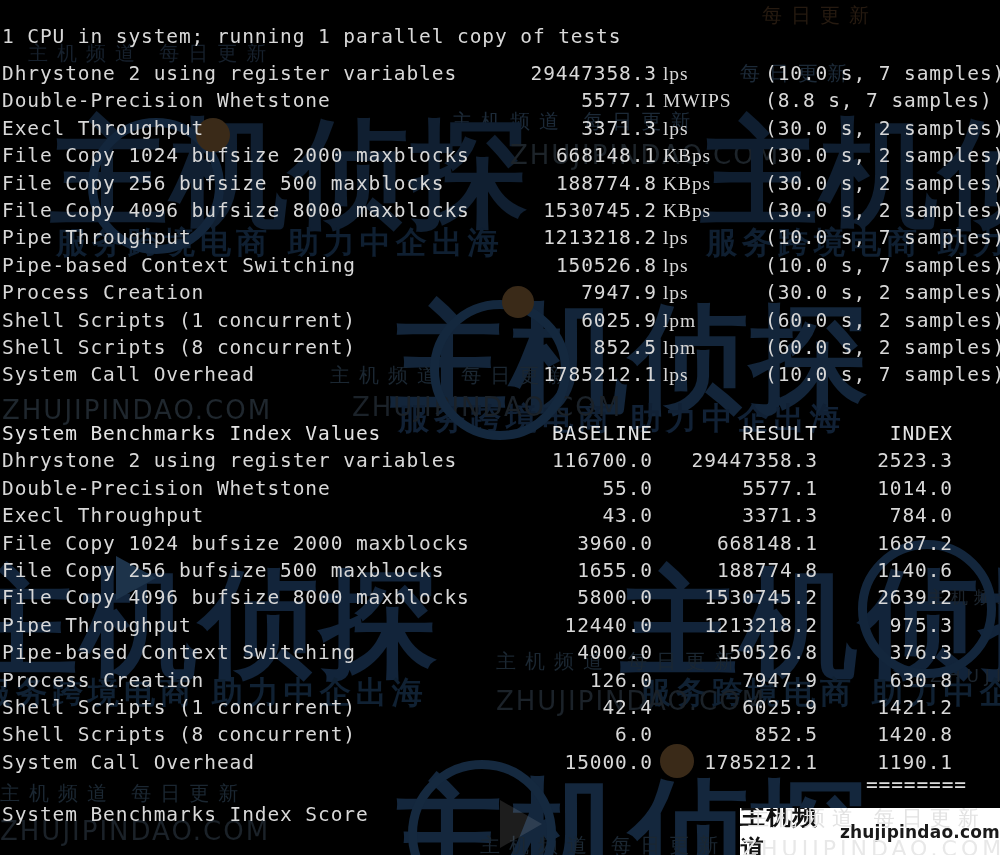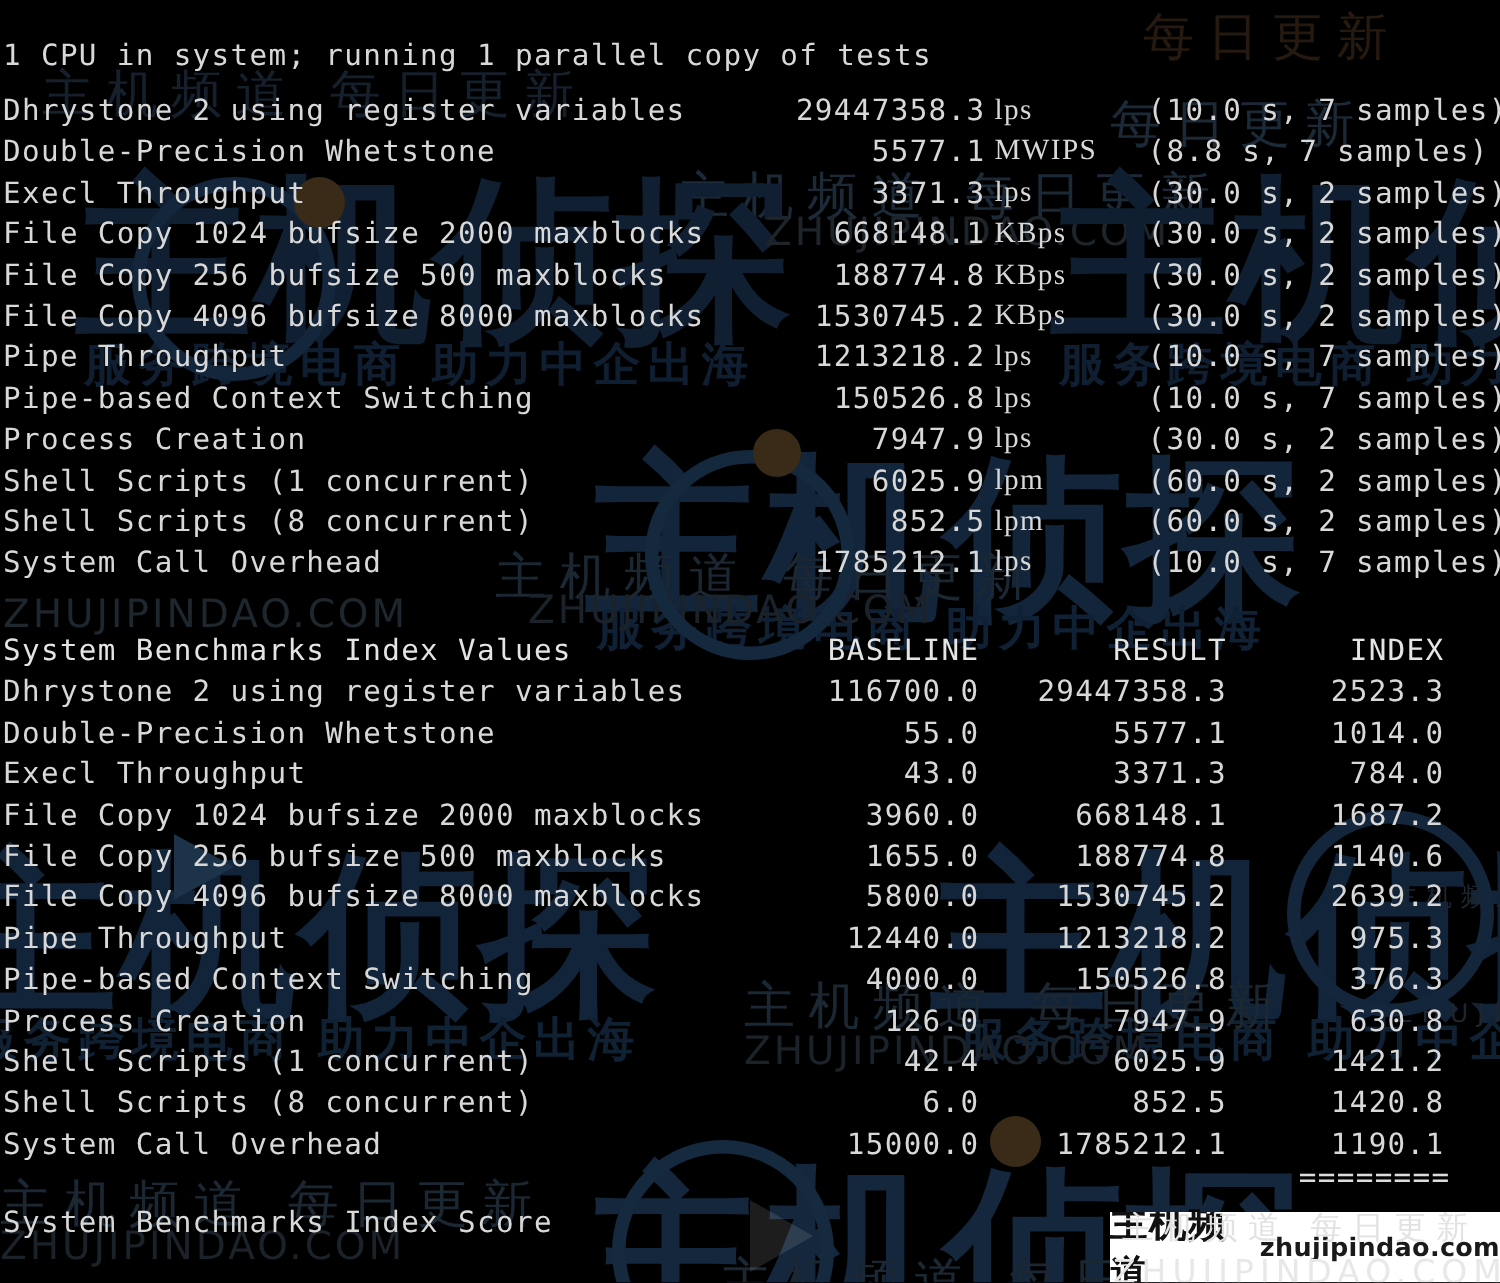--- a/index.html
+++ b/index.html
@@ -37,21 +37,21 @@
     letter-spacing: 2px;
     color: #13253a;
   }
   .wm-sub {
     font-size: 31px;
     font-weight: 700;
     letter-spacing: 5px;
     color: #12243a;
   }
   .wm-mid {
-    font-size: 34px;
+    font-size: 20px;
     font-weight: 500;
     letter-spacing: 9px;
     color: #16202c;
   }
   .wm-dom {
     font-size: 26px;
     font-weight: 400;
     letter-spacing: 2px;
     color: #1b2329;
     font-family: "DejaVu Sans", "Liberation Sans", sans-serif;
@@ -105,21 +105,21 @@
   .unit {
     position: absolute;
     font-family: Liberation Serif, serif;
   }
   .paren {
     position: absolute;
   }
   
   .c-base  { right: 347px; }
   .c-res   { right: 182px; text-align: right; }
-  .c-idx   { right: 37px;  text-align: right; }
+  .c-idx   { right: 47px;  text-align: right; }
   .hdr     { color: #e4e4e4; }
   .sep-line {
     position: absolute;
     right: 33px;
     color: #dcdcdc;
     letter-spacing: 0.9px;
   }
 
   
   .badge {

